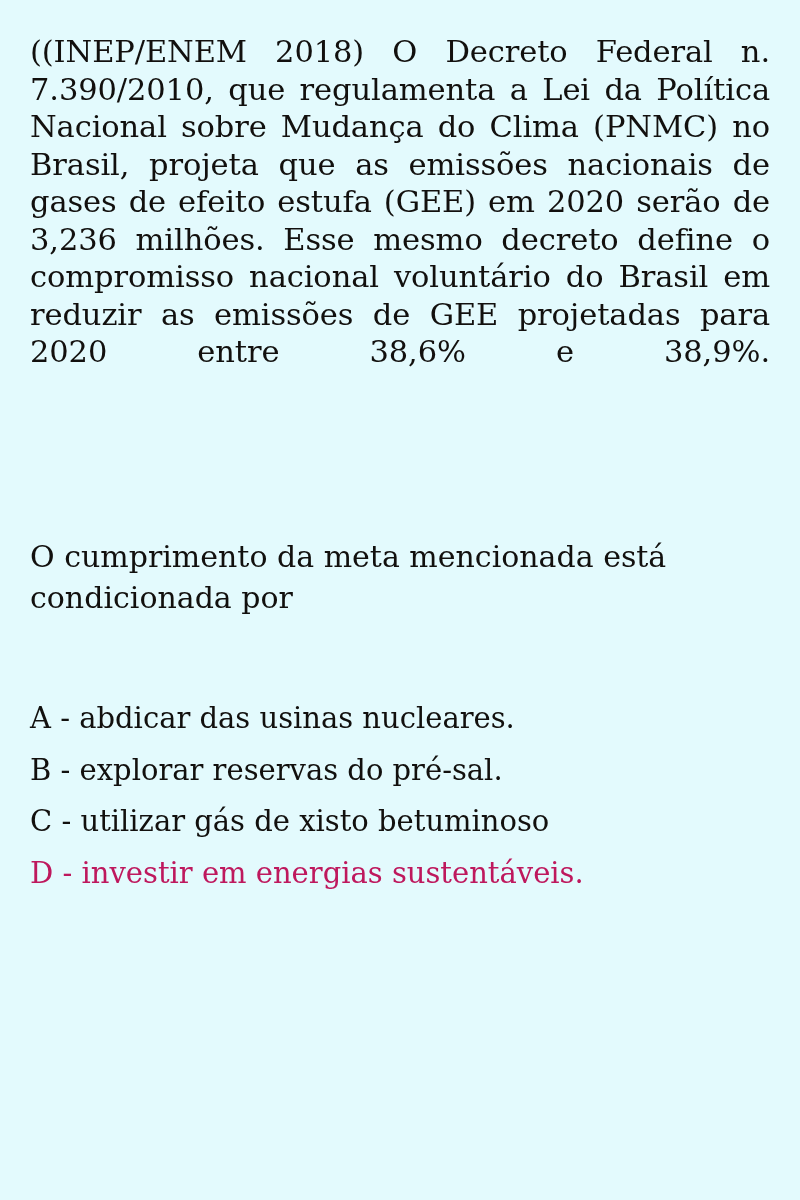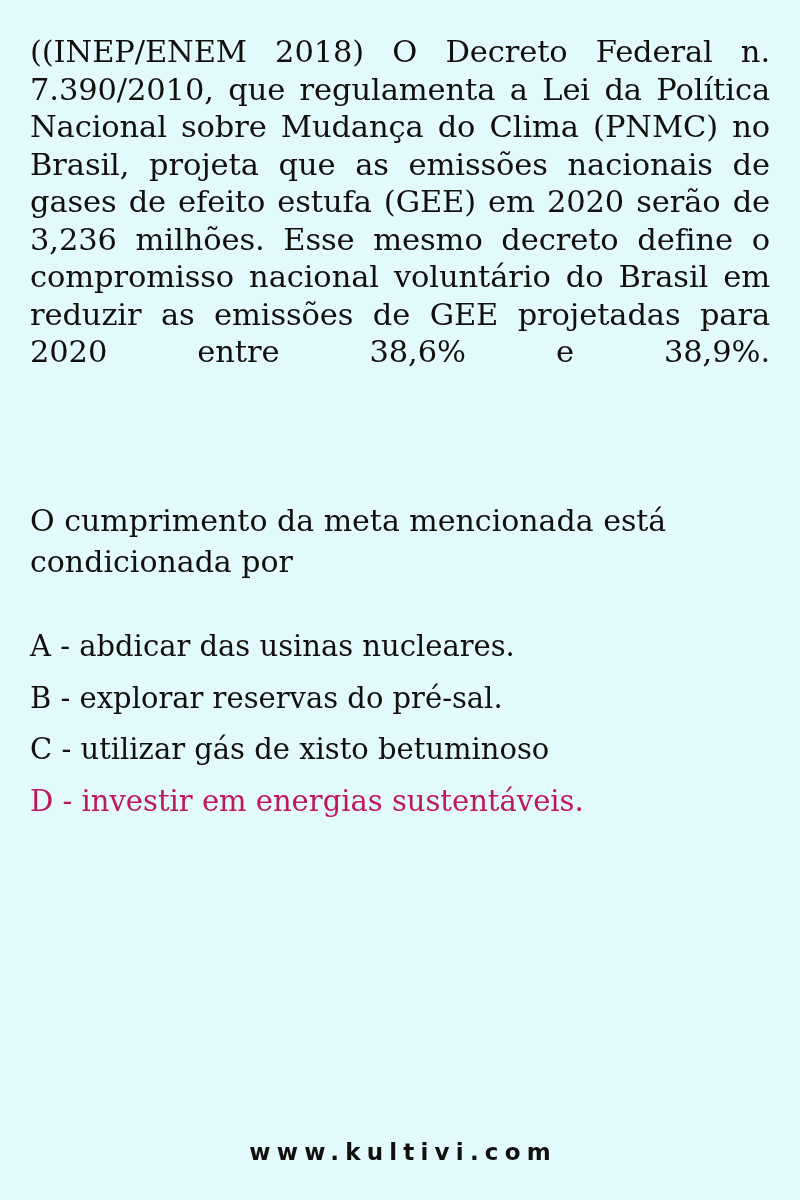--- a/index.html
+++ b/index.html
@@ -18,20 +18,21 @@
   }
 
   .slide {
     position: relative;
     width: 800px;
     height: 1200px;
     box-sizing: border-box;
     padding: 0 30px;
     display: flex;
     flex-direction: column;
+    gap: 36px;
   }
 
   
   .statement {
     margin: 0;
     padding-top: 33px;
     font-size: 30.5px;
     line-height: 37.5px;
     text-align: justify;
     text-justify: inter-word;
@@ -137,17 +138,14 @@
       <span class="opt-sep">-</span>
       <span class="opt-text">utilizar gás de xisto betuminoso</span>
     </li>
     <li class="option is-correct">
       <span class="opt-letter">D</span>
       <span class="opt-sep">-</span>
       <span class="opt-text">investir em energias sustentáveis.</span>
     </li>
   </ul>
 
-  <div class="footer">
-    <span class="footer-url">www.kultivi.com</span>
-  </div>
 
 </div>
 
 </body></html>

